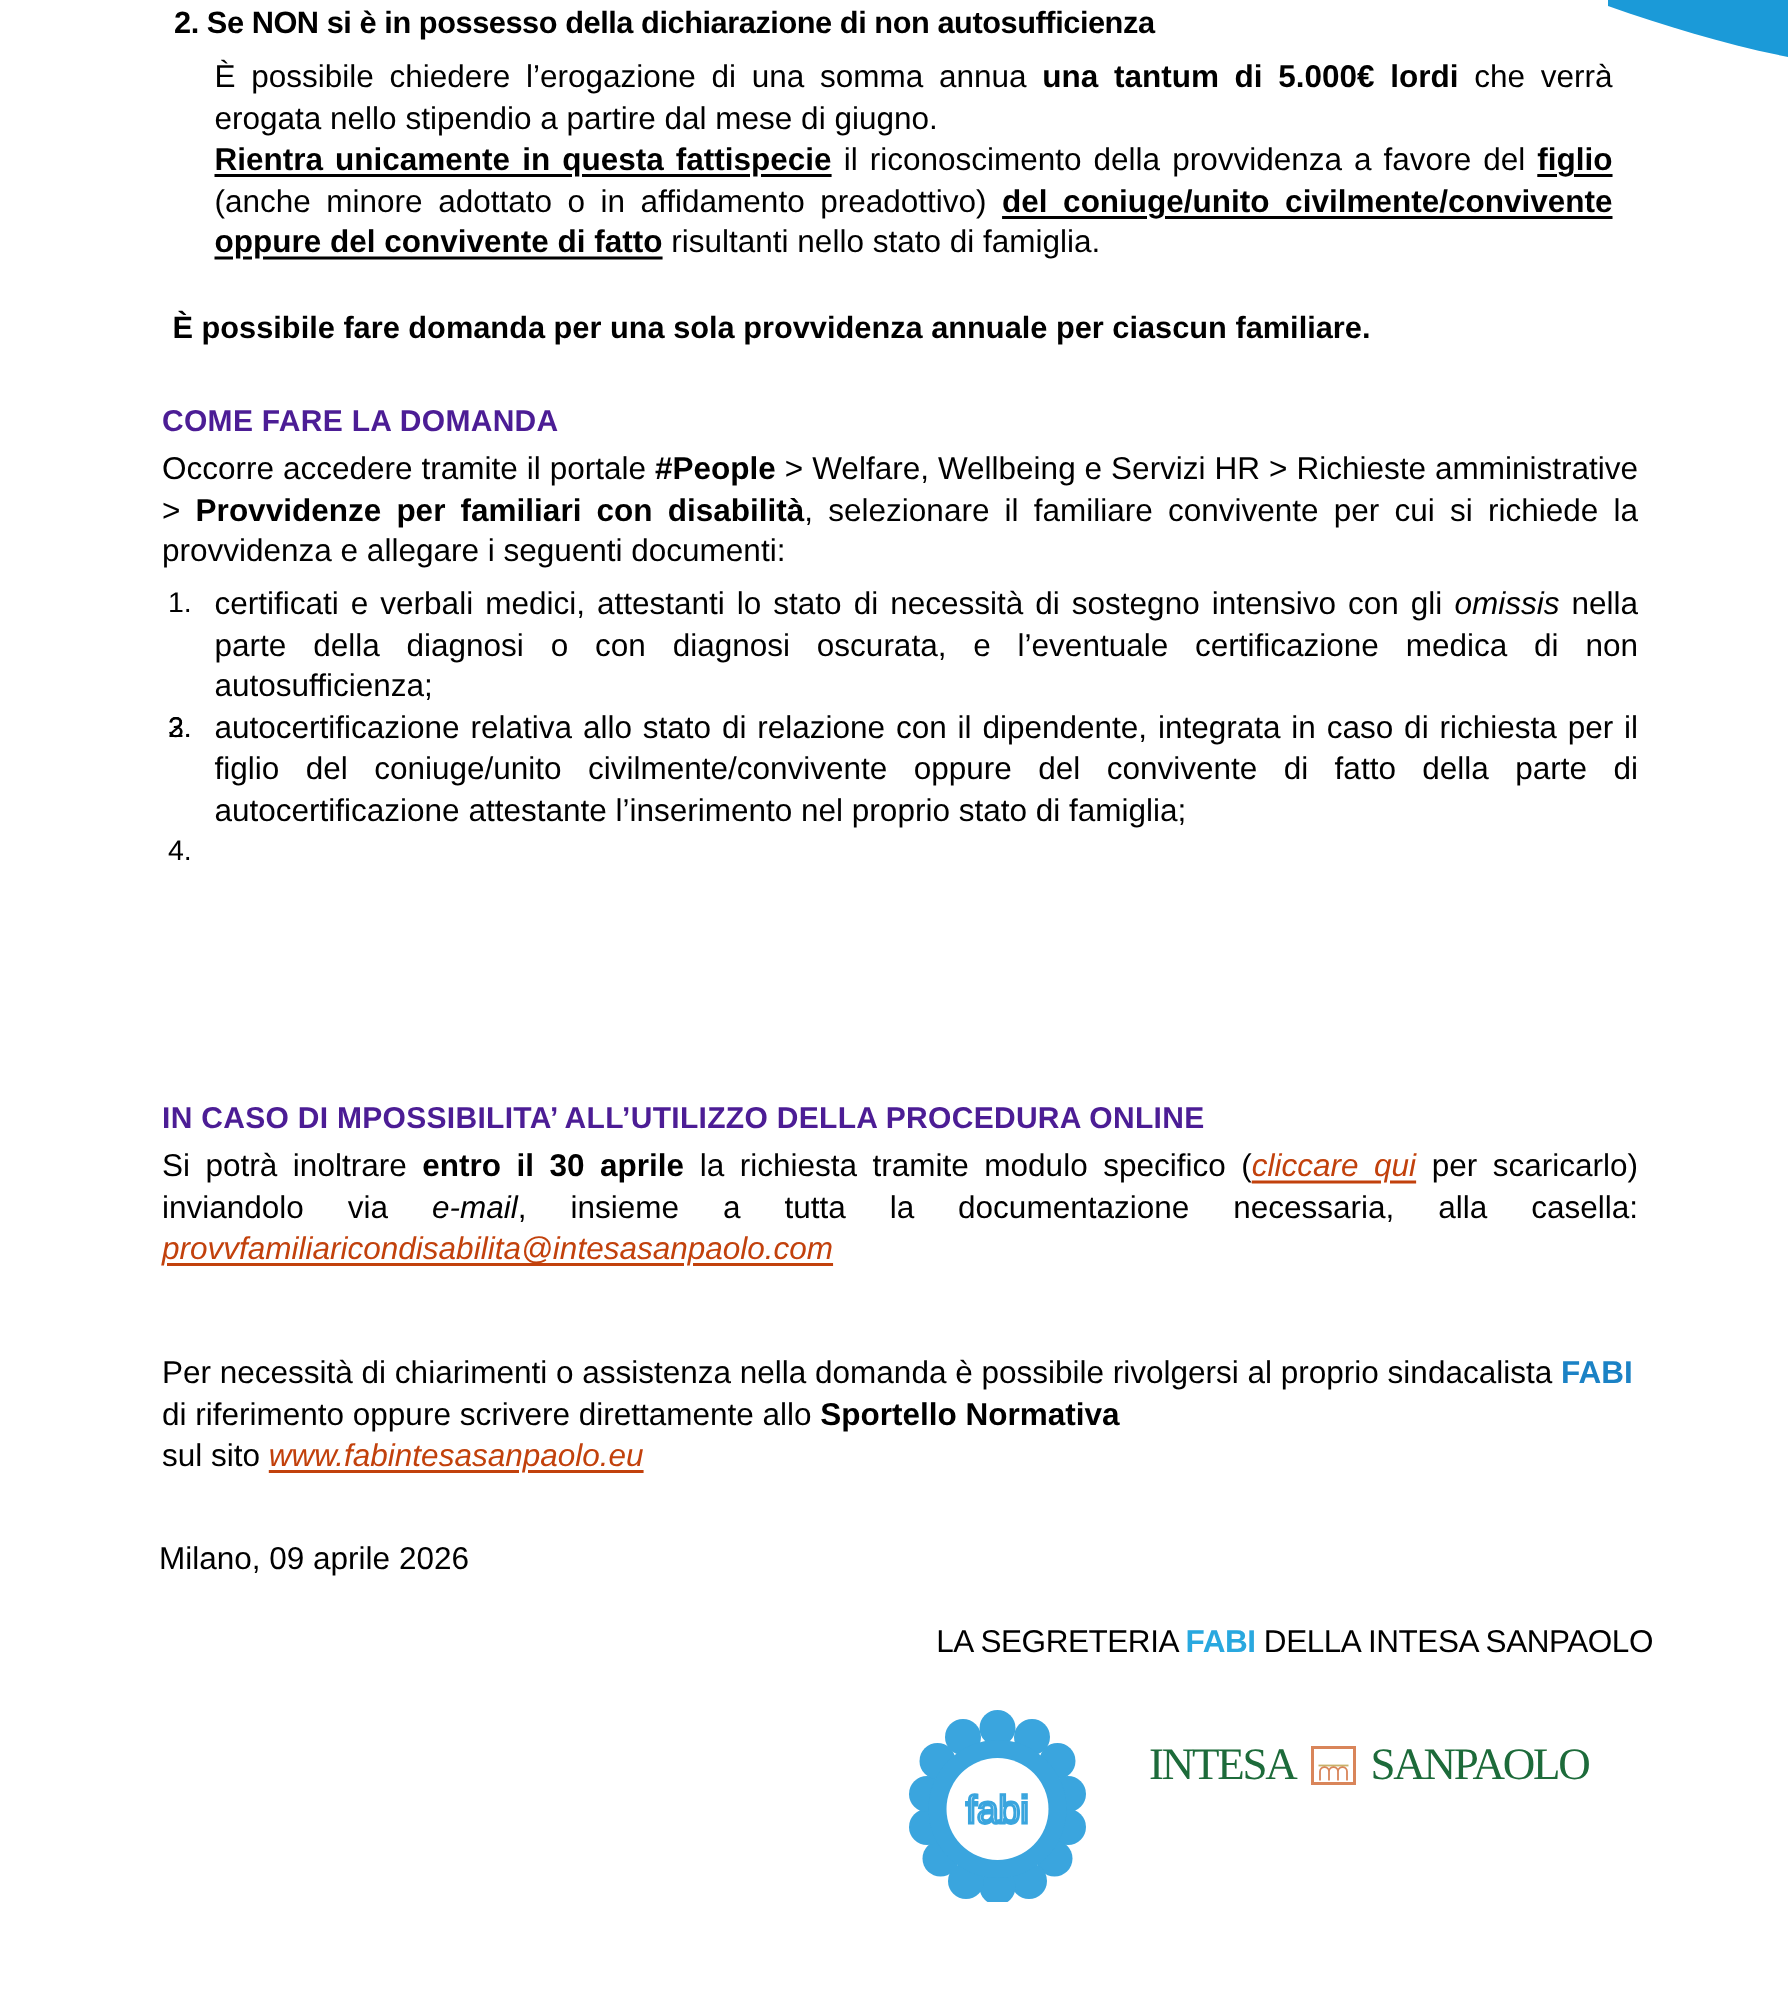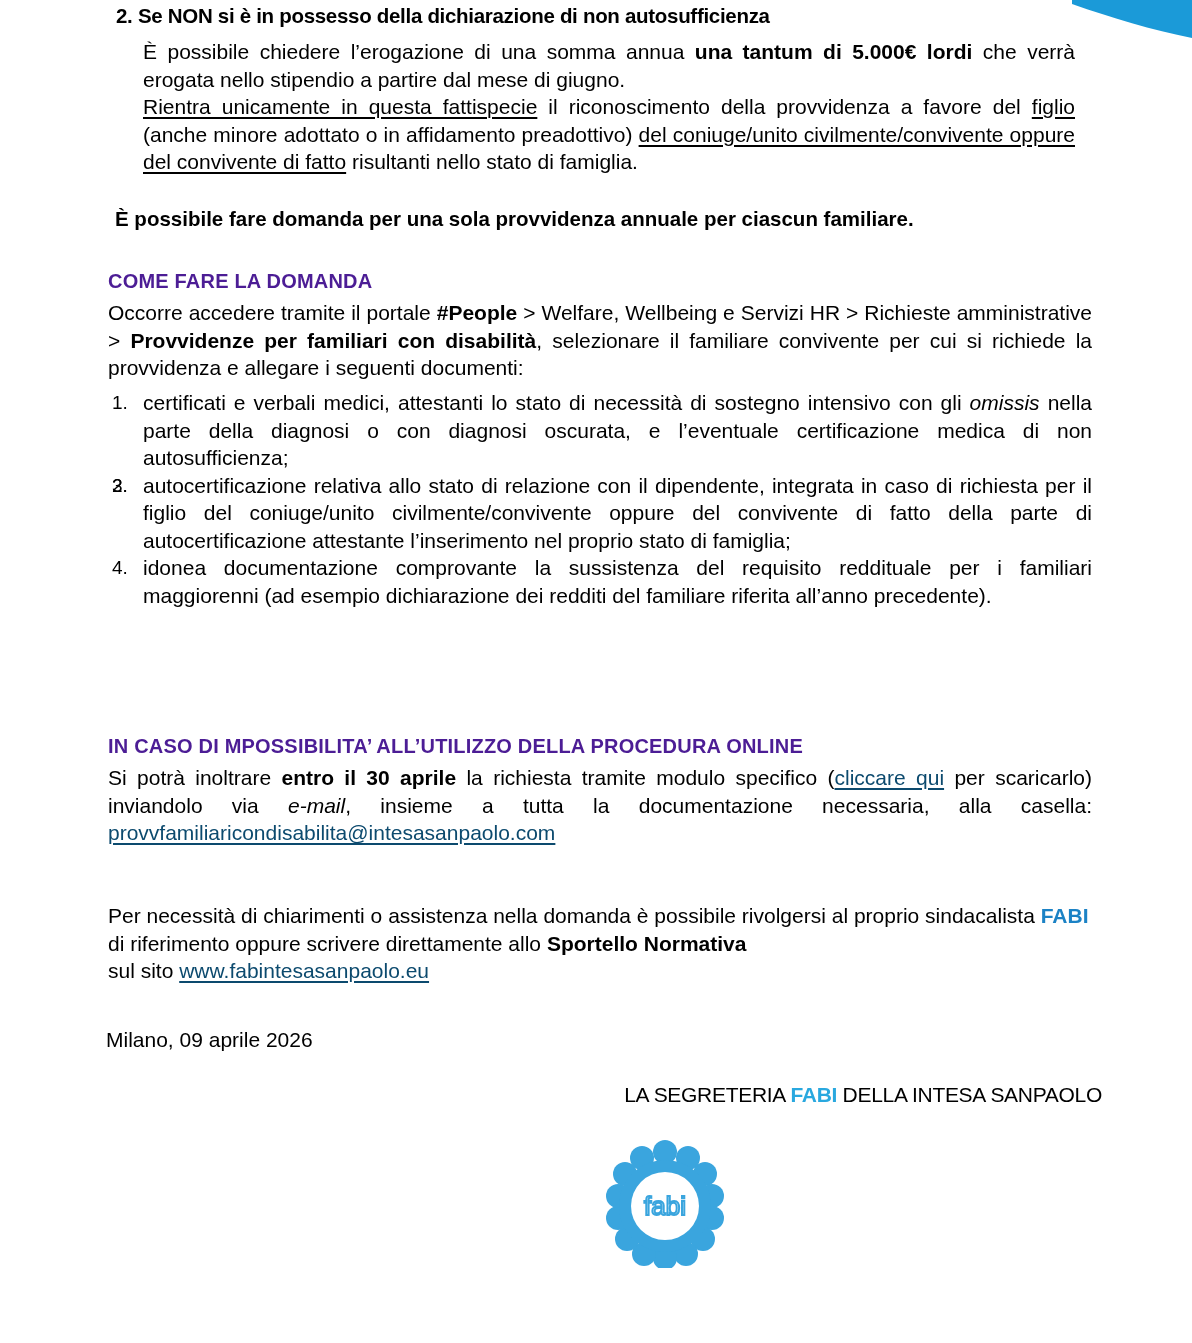--- a/index.html
+++ b/index.html
@@ -4,23 +4,23 @@
   <style>
     html, body { margin: 0; padding: 0; background: #ffffff; }
     body {
       width: 1192px; height: 1343px; position: relative; overflow: hidden;
       font-family: "Liberation Sans", sans-serif; color: #000;
     }
     .corner-swoosh { position: absolute; top: 0; right: 0; width: 120px; height: 40px; }
     .page { position: absolute; left: 108px; top: 0; width: 986px; }
     .t { font-size: 21px; line-height: 27.5px; text-align: justify; }
     .b { font-weight: bold; margin-top: 14px; }
-    .u { text-decoration: underline; text-decoration-thickness: 1.5px; text-underline-offset: 3px; }
+    .u { text-decoration: underline; text-decoration-thickness: 1.5px; text-underline-offset: 3px; font-weight: bold; }
     .i { font-style: italic; }
-    .link { color: #0c4a6e; text-decoration: underline; text-decoration-thickness: 1.5px; text-underline-offset: 3px; cursor: pointer; }
+    .link { color: #c2410c; text-decoration: underline; text-decoration-thickness: 1.5px; text-underline-offset: 3px; cursor: pointer; font-style: italic; }
     .blue { color: #1b82c5; }
     .cyan { color: #29a8df; }
 
     .sec2-title { position: absolute; top: 4px; left: 8px; font-size: 20.5px; font-weight: bold; letter-spacing: -0.3px; }
     .sec2-body { position: absolute; top: 38px; left: 35px; width: 932px; }
     .sec2-note { position: absolute; top: 207px; left: 7px; font-size: 20.5px; font-weight: bold; }
 
     .h-blue { font-size: 20px; font-weight: bold; color: #4c1d95; letter-spacing: 0.2px; }
     .how-title { position: absolute; top: 270px; left: 0; }
     .how-body { position: absolute; top: 299px; left: 0; width: 984px; }
@@ -71,21 +71,20 @@
     </li>
     <li>
       <span class="num">2.</span>
     </li>
     <li>
       <span class="num">3.</span>
       <span>autocertificazione relativa allo stato di relazione con il dipendente, integrata in caso di richiesta per il figlio del coniuge/unito civilmente/convivente oppure del convivente di fatto della parte di autocertificazione attestante l’inserimento nel proprio stato di famiglia;</span>
     </li>
     <li>
       <span class="num">4.</span>
-      <span>idonea documentazione comprovante la sussistenza del requisito reddituale per i familiari maggiorenni (ad esempio dichiarazione dei redditi del familiare riferita all’anno precedente).</span>
     </li>
   </ol>
 
   <div class="alt-title h-blue">IN CASO DI MPOSSIBILITA’ ALL’UTILIZZO DELLA PROCEDURA ONLINE</div>
   <div class="alt-body t">
     <span>Si potrà inoltrare </span><span class="b">entro il 30 aprile</span><span> la richiesta tramite modulo specifico (</span><a class="link">cliccare qui</a><span> per scaricarlo) inviandolo via </span><span class="i">e-mail</span><span>, insieme a tutta la documentazione necessaria, alla casella: </span><a class="link">provvfamiliaricondisabilita@intesasanpaolo.com</a>
   </div>
 
   <div class="help-body t">
     <span>Per necessità di chiarimenti o assistenza nella domanda è possibile rivolgersi al proprio sindacalista </span><span class="b blue">FABI</span><span> di riferimento oppure scrivere direttamente allo </span><span class="b">Sportello Normativa</span><br><span> sul sito </span><a class="link">www.fabintesasanpaolo.eu</a>
@@ -114,14 +113,24 @@
       <circle cx="12" cy="78" r="12"></circle>
       <circle cx="12" cy="56" r="12"></circle>
       <circle cx="19" cy="34" r="12"></circle>
       <circle cx="36" cy="18" r="12"></circle>
       <circle cx="59" cy="66" r="46"></circle>
     </g>
     <circle cx="59" cy="66" r="34" fill="#ffffff"></circle>
     <text x="59" y="75" text-anchor="middle" font-family="Liberation Sans, sans-serif" font-size="26" fill="none" stroke="#3aa5de" stroke-width="2">fabi</text>
   </svg>
 
+  <div class="intesa-logo">
+    <span>INTESA</span>
+    <span class="intesa-mark">
+      <svg width="22" height="14" viewBox="0 0 22 14">
+          <path d="M2,13 V7 a3,3 0 0 1 6,0 V13 M8,13 V7 a3,3 0 0 1 6,0 V13 M14,13 V7 a3,3 0 0 1 6,0 V13" fill="none" stroke="#d9855a" stroke-width="1.2"></path>
+          <line x1="1" y1="3" x2="21" y2="3" stroke="#c9b26a" stroke-width="1.2"></line>
+        </svg>
+    </span>
+    <span>SANPAOLO</span>
+  </div>
 
 </div>
 
 </body></html>

